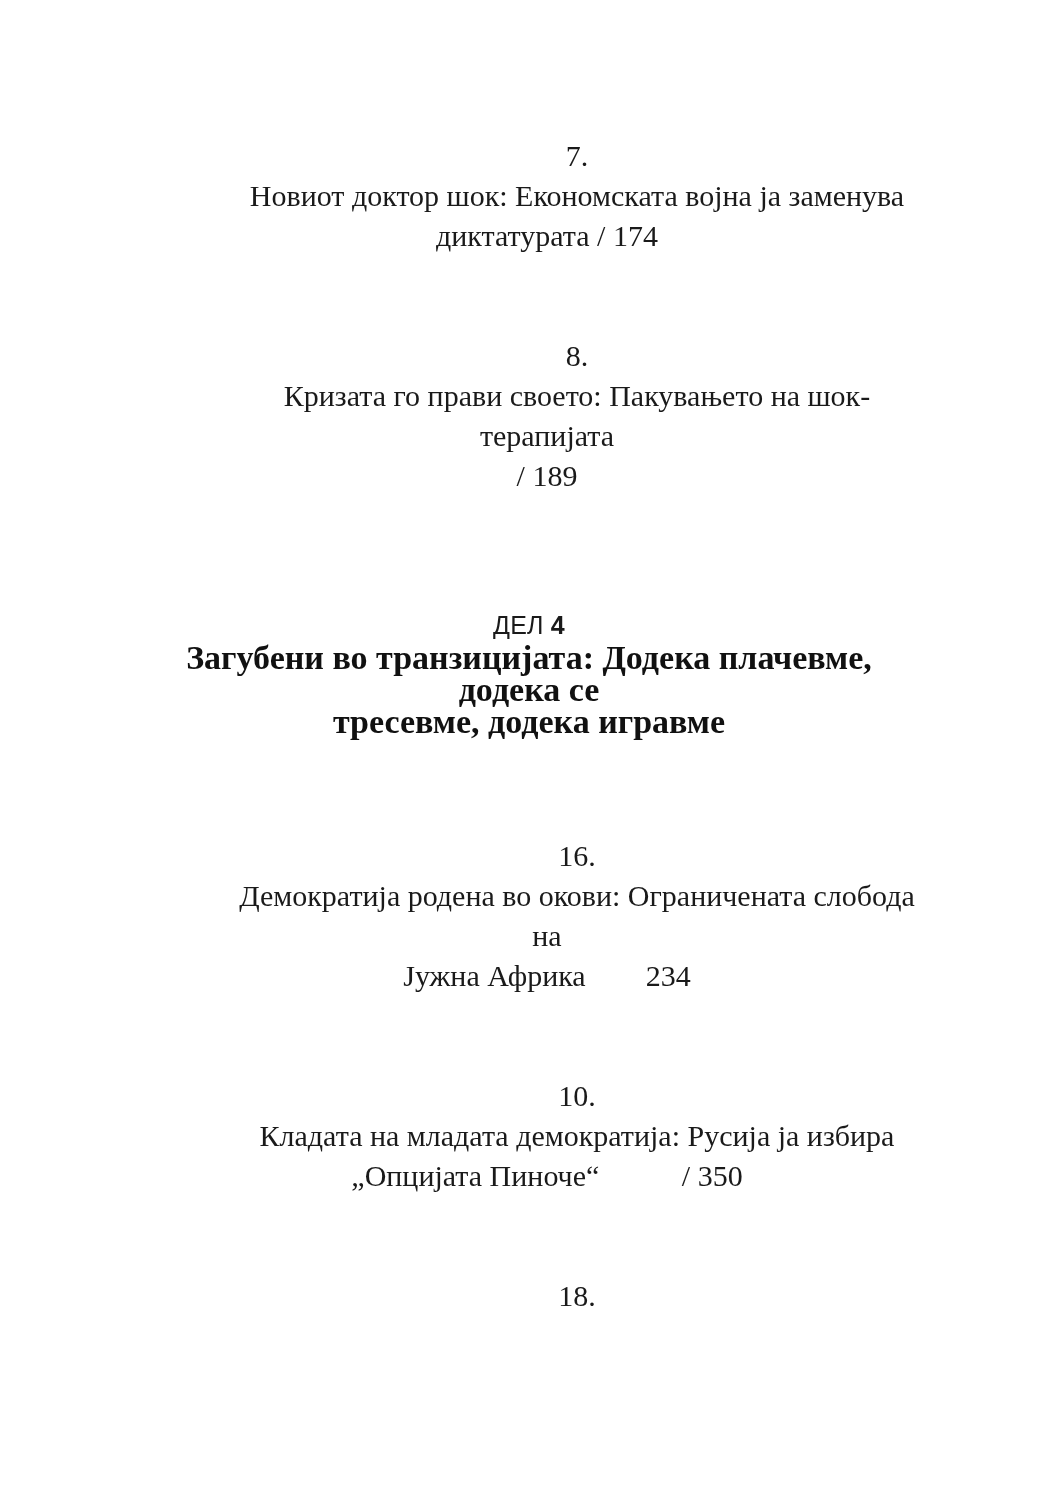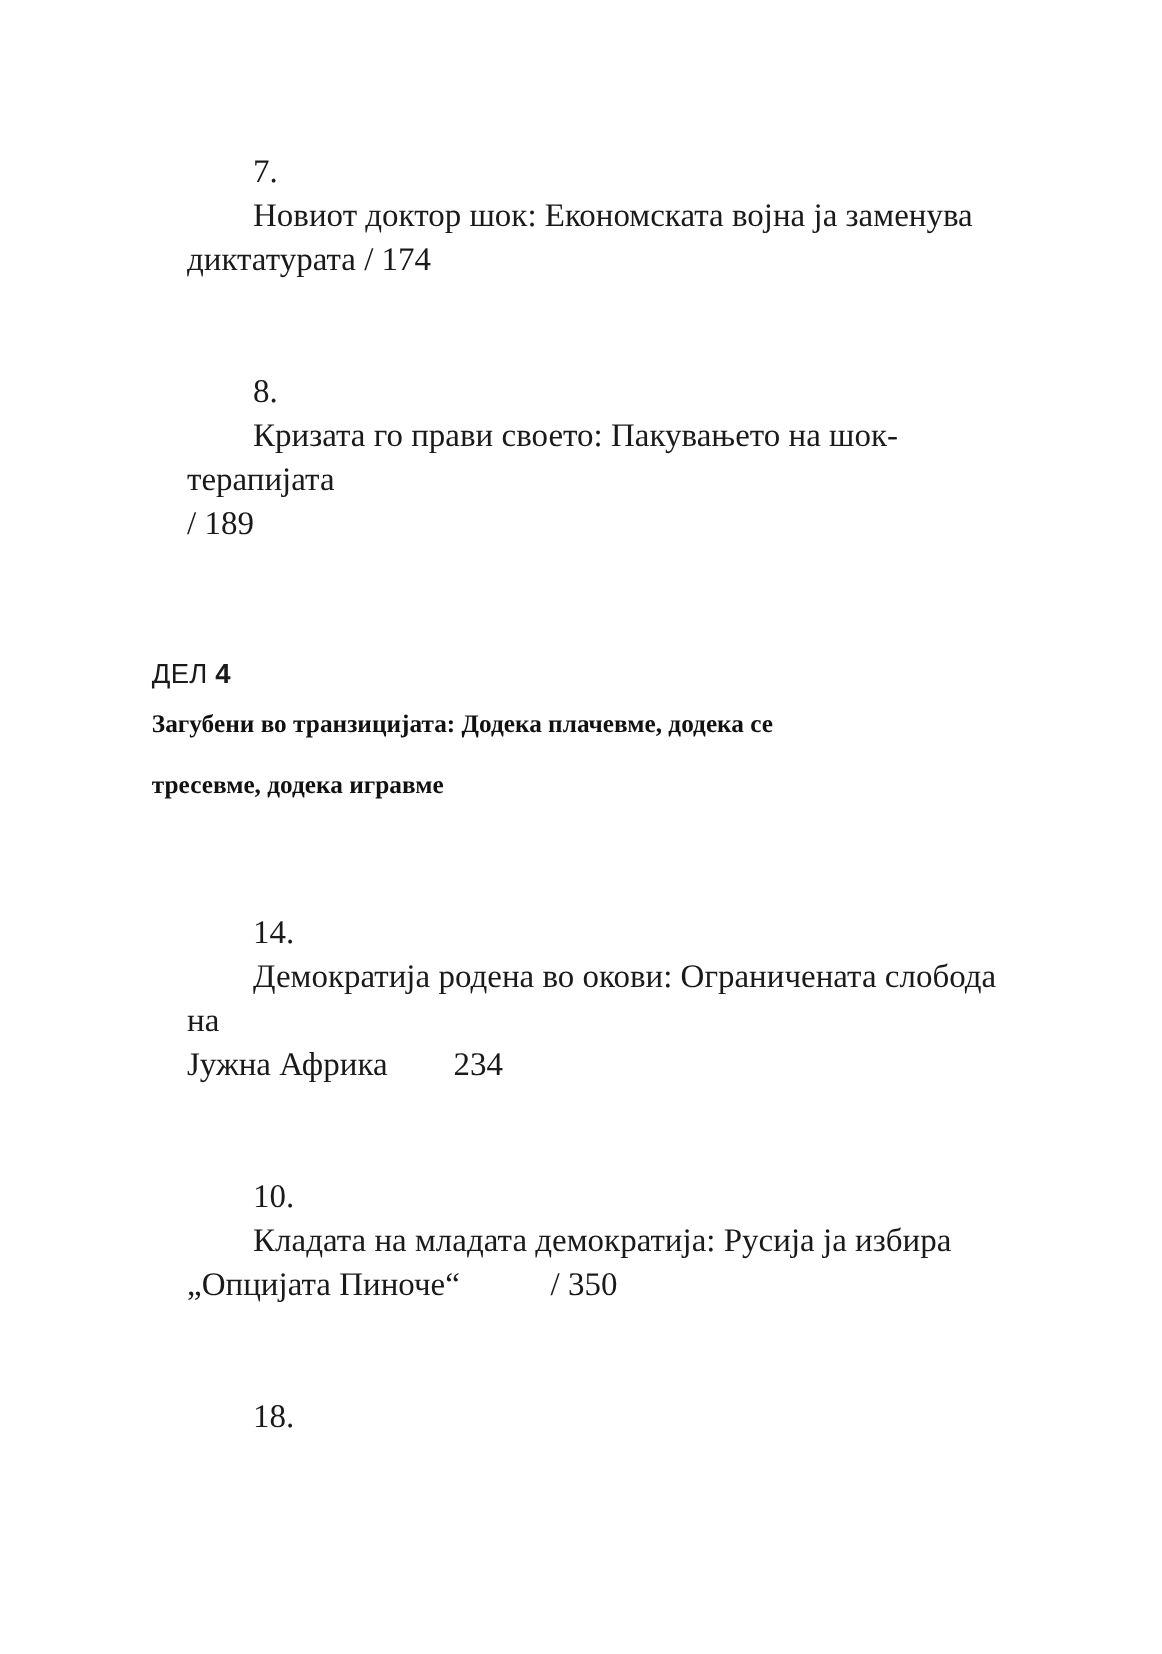--- a/index.html
+++ b/index.html
@@ -18,20 +18,21 @@
   }
 
   .page {
     position: absolute;
     left: 0;
     top: 0;
     width: 1056px;
     height: 1504px;
     padding: 0;
     box-sizing: border-box;
+    text-align: center;
   }
 
   .content {
     position: absolute;
     left: 134px;
     top: 96px;
     width: 790px;
   }
 
   
@@ -47,38 +48,38 @@
     font-weight: normal;
     color: #1a1a1a;
     padding-left: 36px;
     text-indent: -36px;
     margin: 0;
     white-space: pre-wrap;
   }
 
   
   .part-block {
-    margin: 4px;
+    margin: 16px;
   }
   .part-label {
     font-family: "Liberation Sans", "DejaVu Sans", sans-serif;
     font-size: 25px;
     line-height: 34px;
     font-weight: normal;
     letter-spacing: 0.2px;
     color: #1a1a1a;
     white-space: pre;
   }
   .part-label .part-number {
     font-weight: bold;
   }
   .part-title {
     font-family: "Liberation Serif", "DejaVu Serif", serif;
-    font-size: 23px;
-    line-height: 56px;
+    font-size: 34px;
+    line-height: 32px;
     font-weight: bold;
     color: #111111;
     margin: 0;
     white-space: pre-wrap;
   }
 
   
   .gap-after-chapters { height: 56px; }
   .gap-after-part     { height: 42px; }
 </style>
@@ -106,21 +107,21 @@
     <div class="part-block">
       <div class="part-label"><span>ДЕЛ</span><span> </span><span class="part-number">4</span></div>
       <div class="part-title">Загубени во транзицијата: Додека плачевме, додека се
 тресевме, додека игравме</div>
     </div>
 
     <div class="gap-after-part"></div>
 
     <ul class="chapter-list">
       <li class="chapter-item">
-        <span>14.</span>
+        <span>16.</span>
         <span>Демократија родена во окови: Ограничената слобода на
 Јужна Африка        234</span>
       </li>
       <li class="chapter-item">
         <span>10.</span>
         <span>Кладата на младата демократија: Русија ја избира
 „Опцијата Пиноче“           / 350</span>
       </li>
       <li class="chapter-item">
         <span>18.</span>

